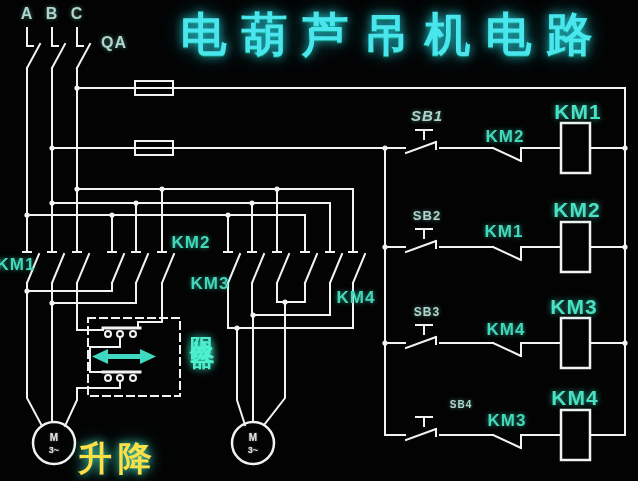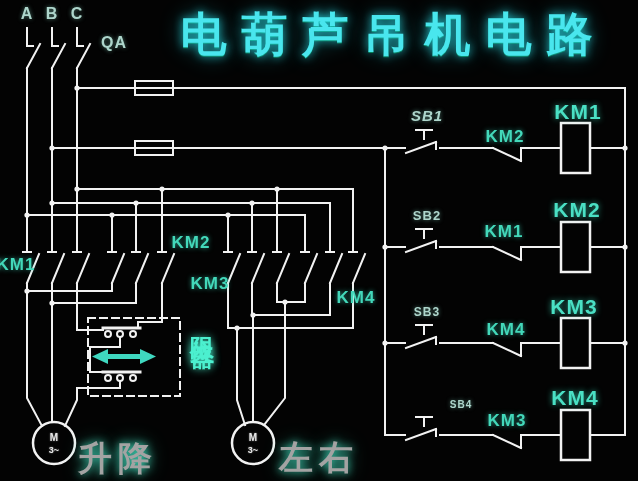--- a/index.html
+++ b/index.html
@@ -10,21 +10,21 @@
   #wires{position:absolute;left:0;top:0;}
   .lbl{position:absolute;transform:translate(-50%,-50%);white-space:nowrap;line-height:1;}
   .pale{color:#aed6cc;font-size:16px;font-weight:bold;letter-spacing:1px;
         text-shadow:0 0 4px rgba(140,220,200,.55);}
   .teal{color:#43d8ba;font-size:17px;font-weight:bold;letter-spacing:1px;
         text-shadow:0 0 5px rgba(60,220,190,.65);}
   .coil-lbl{color:#4ae0c4;font-size:21px;font-weight:bold;letter-spacing:1px;
         text-shadow:0 0 6px rgba(60,230,195,.7);}
   .title{color:#49e6ee;font-size:46px;font-weight:bold;letter-spacing:15px;
         text-shadow:0 0 10px rgba(40,225,235,.85),0 0 22px rgba(40,225,235,.45),0 1px 0 #063;}
-  .big-glow{color:#a3a3a3;font-size:34px;font-weight:bold;letter-spacing:6px;
+  .big-glow{color:#fde047;font-size:34px;font-weight:bold;letter-spacing:6px;
         text-shadow:0 0 9px rgba(70,240,205,.9),0 0 20px rgba(70,240,205,.45);}
   .limiter{color:#4cf0cf;font-size:24px;font-weight:bold;
         writing-mode:vertical-rl;text-orientation:upright;letter-spacing:5px;
         text-shadow:0 0 8px rgba(70,240,205,.85);transform:none;}
   .motor-txt{color:#e8e8e8;font-weight:bold;text-shadow:0 0 2px rgba(255,255,255,.5);}
 </style>
 </head>
 <body>
 
 <div id="stage">
@@ -165,21 +165,20 @@
   <div class="lbl teal" style="left:356px;top:297px;">KM4</div>
 
   <div class="limiter" style="position:absolute;left:186px;top:317px;">限位器</div>
 
   <div class="lbl motor-txt" style="left:54px;top:438px;font-size:10px;">M</div>
   <div class="lbl motor-txt" style="left:54px;top:450px;font-size:9px;">3~</div>
   <div class="lbl motor-txt" style="left:253px;top:438px;font-size:10px;">M</div>
   <div class="lbl motor-txt" style="left:253px;top:450px;font-size:9px;">3~</div>
 
   <div class="lbl big-glow" style="left:118px;top:458px;">升降</div>
-  <div class="lbl big-glow" style="left:319px;top:457px;">左右</div>
 
   <div class="lbl pale" style="left:427px;top:115px;font-size:15px;font-style:italic;">SB1</div>
   <div class="lbl teal" style="left:505px;top:136px;">KM2</div>
   <div class="lbl coil-lbl" style="left:578px;top:111px;">KM1</div>
 
   <div class="lbl pale" style="left:427px;top:215px;font-size:13px;">SB2</div>
   <div class="lbl teal" style="left:504px;top:231px;">KM1</div>
   <div class="lbl coil-lbl" style="left:577px;top:209px;">KM2</div>
 
   <div class="lbl pale" style="left:427px;top:312px;font-size:12px;">SB3</div>

